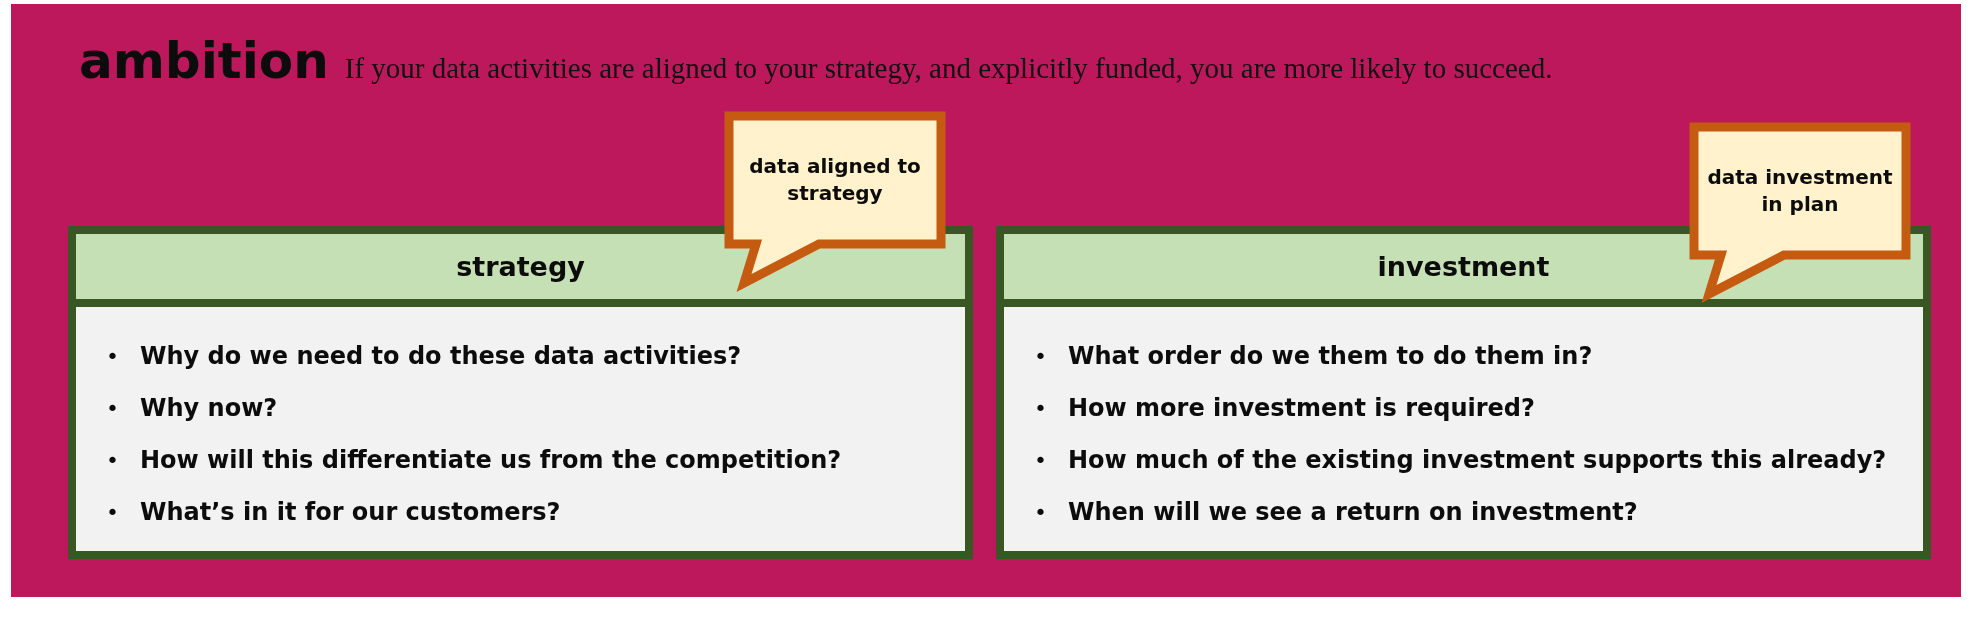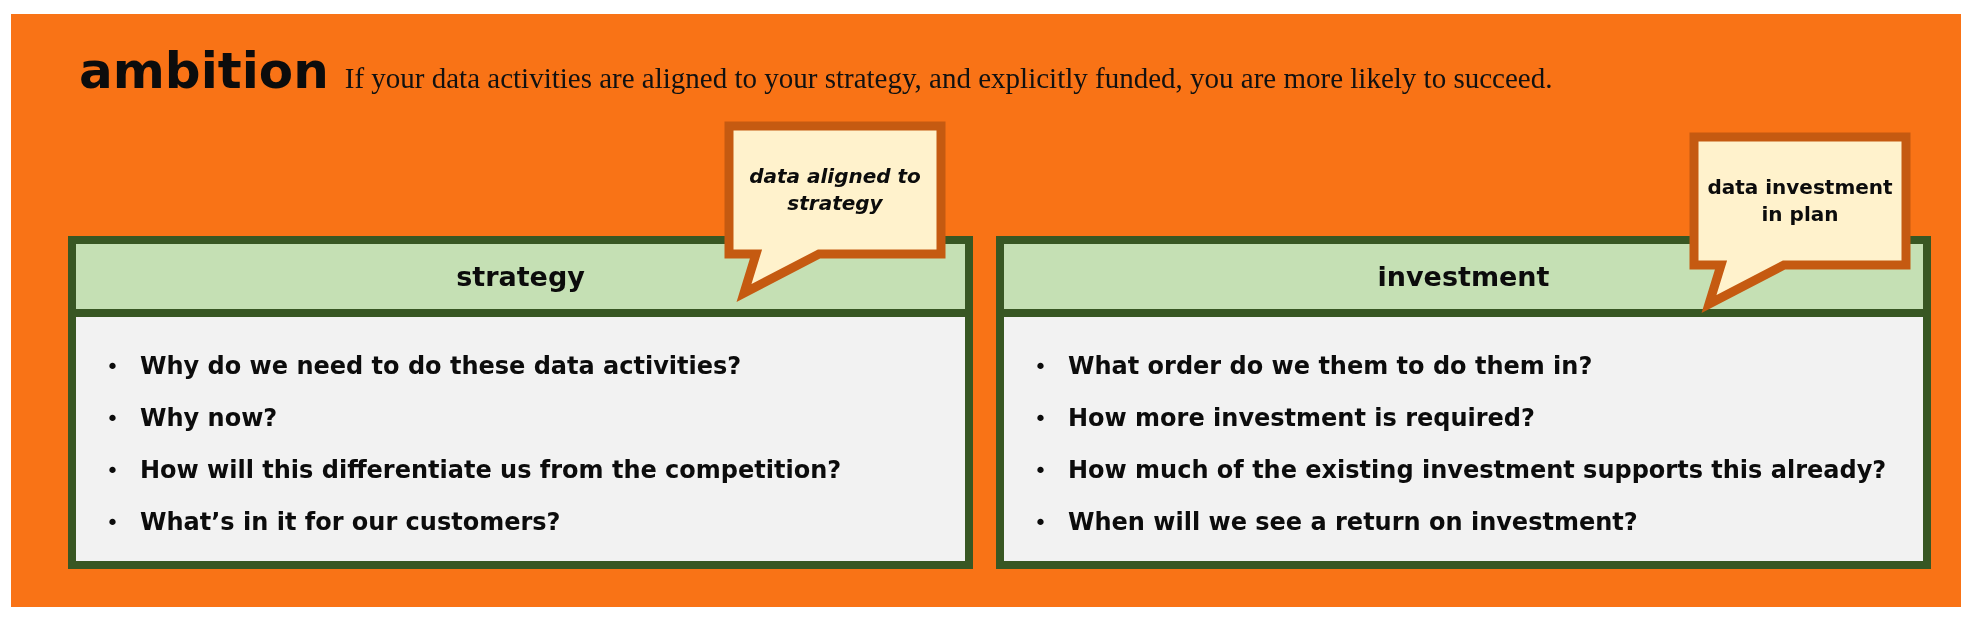--- a/index.html
+++ b/index.html
@@ -1,18 +1,18 @@
 <!DOCTYPE html>
 <html><head>
 <meta charset="utf-8">
 <style>
   * { margin: 0; padding: 0; box-sizing: border-box; }
   html, body { width: 1977px; height: 630px; background: #ffffff; font-family: "DejaVu Sans", "Liberation Sans", sans-serif; }
   .stage { position: absolute; left: 0; top: 0; width: 1977px; height: 630px; background: #ffffff; overflow: hidden; }
-  .canvas { position: absolute; left: 11px; top: 14px; width: 1950px; height: 593px; background: #f97316; }
+  .canvas { position: absolute; left: 11px; top: 4px; width: 1950px; height: 593px; background: #be185d; }
 
   
   .title-row { position: absolute; left: 68px; top: 28px; width: 1860px; display: flex; align-items: baseline; gap: 16px; white-space: nowrap; }
   .title-kw { font-size: 50px; font-weight: 800; color: #0c0c0c; letter-spacing: 0px; }
   .title-sub { font-size: 29px; font-weight: 400; color: #111111; font-family: Liberation Serif, serif; }
 
   
   .panel { position: absolute; top: 222px; height: 333px; border: 8px solid #385723; background: #F2F2F2; }
   .panel-strategy { left: 57px; width: 905px; }
   .panel-investment { left: 985px; width: 935px; }
@@ -20,21 +20,21 @@
   .panel-header span { font-size: 27px; font-weight: 700; color: #0c0c0c; }
   .panel-body { padding: 23px 10px 0 18px; }
   .panel-body ul { list-style: none; }
   .panel-body li { position: relative; padding-left: 46px; font-size: 24px; font-weight: 700; color: #0c0c0c; height: 52px; display: flex; align-items: center; }
   .panel-body li::before { content: "\2022"; position: absolute; left: 12px; font-size: 22px; font-weight: 400; }
 
   
   .callout { position: absolute; width: 222px; height: 190px; }
   .callout svg { position: absolute; left: 0; top: 0; width: 222px; height: 190px; }
   .callout .callout-text { position: absolute; left: 11px; top: 10px; width: 200px; height: 118px; display: flex; flex-direction: column; align-items: center; justify-content: center; text-align: center; font-size: 20px; font-weight: 700; color: #0c0c0c; line-height: 1.35; }
-  .callout-1 { left: 713px; top: 107px; font-style: italic; }
+  .callout-1 { left: 713px; top: 107px; }
   .callout-2 { left: 1678px; top: 107px; margin-top: 11px; }
 </style>
 </head>
 <body>
 
 <div class="stage">
   <div class="canvas">
 
     <div class="title-row">
       <span class="title-kw">ambition</span>

